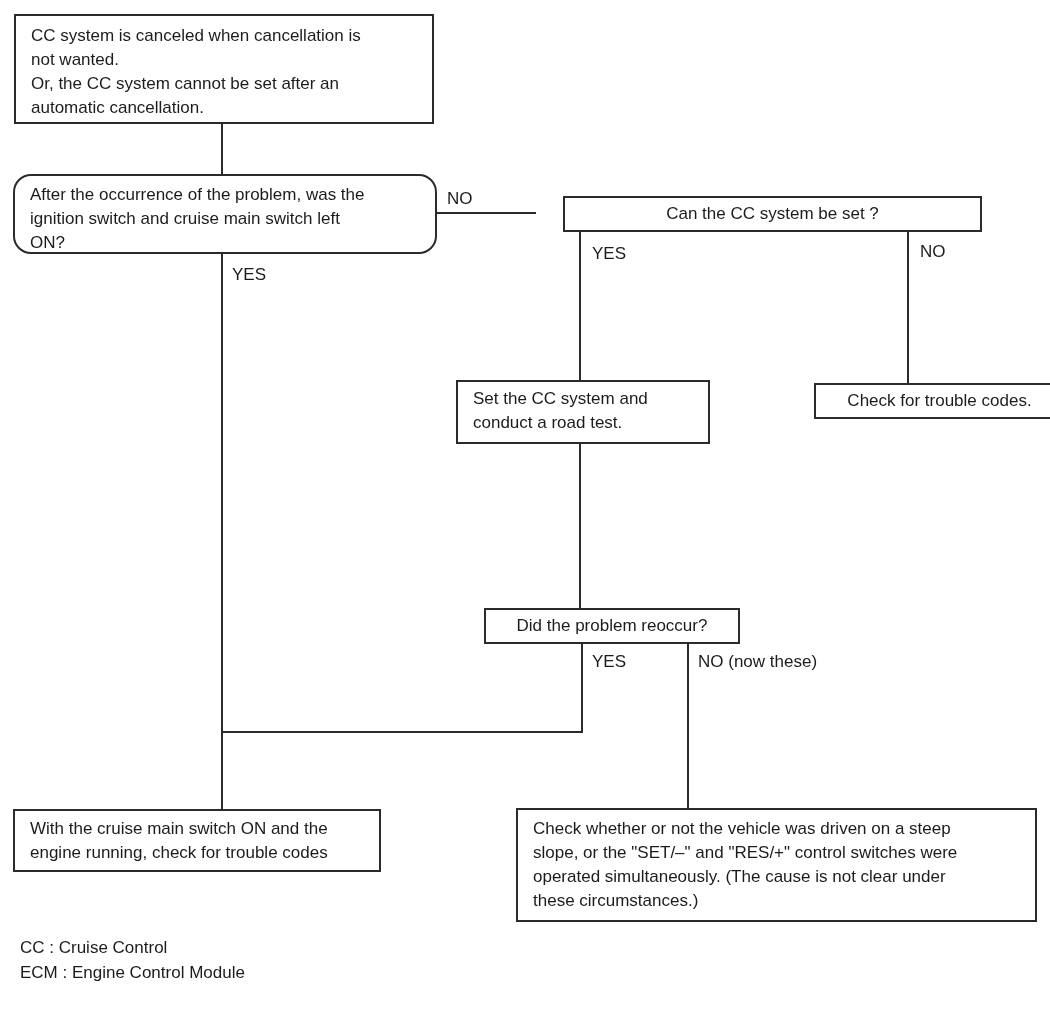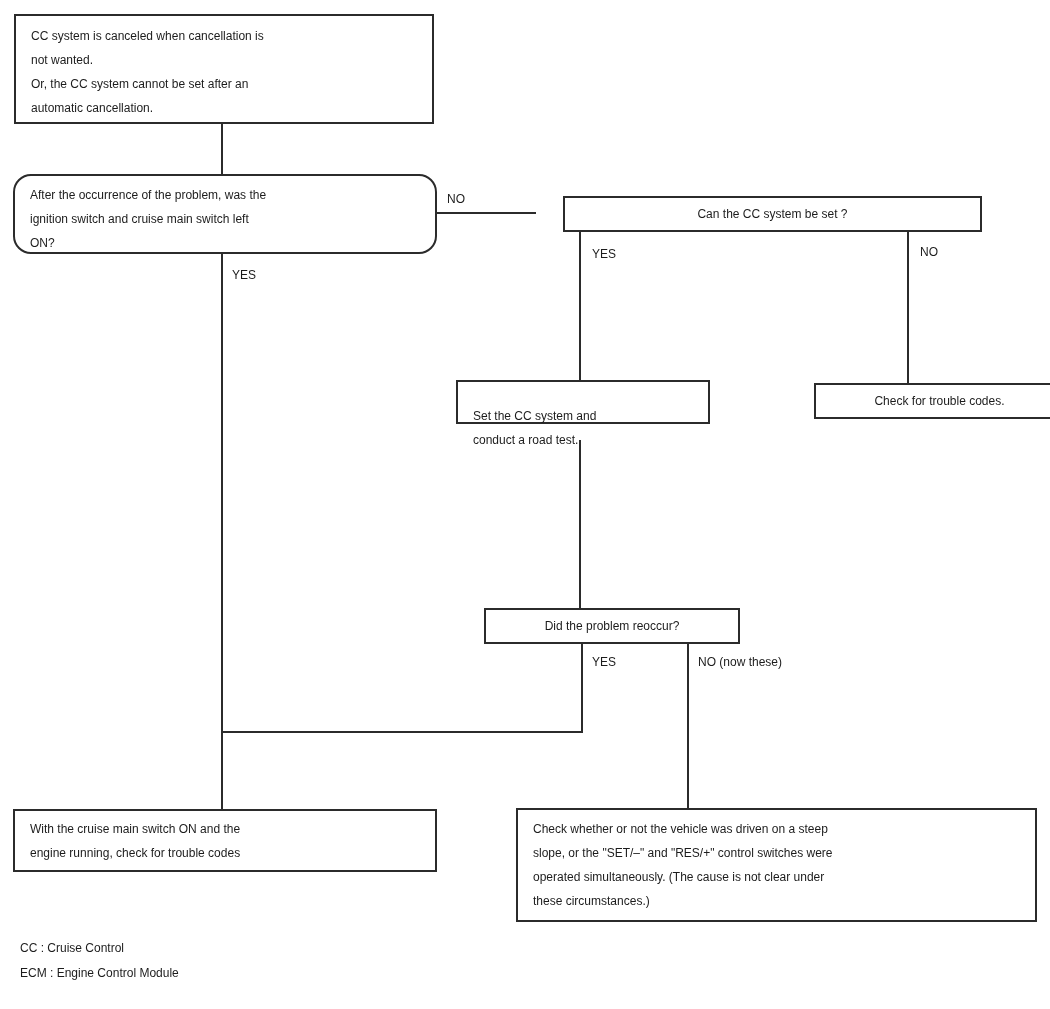--- a/index.html
+++ b/index.html
@@ -7,21 +7,21 @@
     padding: 0;
     background: #ffffff;
   }
   #canvas {
     position: relative;
     width: 1050px;
     height: 1009px;
     background: #ffffff;
     font-family: "Liberation Sans", "DejaVu Sans", sans-serif;
     color: #1c1c1c;
-    font-size: 12px;
+    font-size: 17px;
     line-height: 24px;
     overflow: hidden;
   }
   .box {
     position: absolute;
     box-sizing: border-box;
     border: 2px solid #2b2b2b;
     background: #ffffff;
     white-space: pre-line;
     padding: 7px 14px 0 15px;
@@ -66,28 +66,28 @@
 not wanted.
 Or, the CC system cannot be set after an
 automatic cancellation.</div>
 
   <div class="box" style="left:13px; top:174px; width:424px; height:80px;border-radius:18px;">After the occurrence of the problem, was the
 ignition switch and cruise main switch left
 ON?</div>
 
   <div class="box center" style="left:536px; top:196px; width:419px; height:36px;">Can the CC system be set ?</div>
 
-  <div class="box" style="left:456px; top:380px; width:254px; height:44px; padding-top:22px;">Set the CC system and
+  <div class="box" style="left:456px; top:380px; width:254px; height:64px; padding-top:5px;">Set the CC system and
 conduct a road test.</div>
 
   <div class="box center" style="left:787px; top:383px; width:251px; height:22px;">Check for trouble codes.</div>
 
   <div class="box center" style="left:457px; top:608px; width:256px; height:32px;">Did the problem reoccur?</div>
 
-  <div class="box" style="left:13px; top:809px; width:424px; height:63px; padding-top:6px;">With the cruise main switch ON and the
+  <div class="box" style="left:13px; top:809px; width:368px; height:63px; padding-top:6px;">With the cruise main switch ON and the
 engine running, check for trouble codes</div>
 
   <div class="box" style="left:516px; top:808px; width:521px; height:114px; padding-top:7px;">Check whether or not the vehicle was driven on a steep
 slope, or the "SET/–" and "RES/+" control switches were
 operated simultaneously. (The cause is not clear under
 these circumstances.)</div>
 
   <div class="edge-label" style="left:447px; top:187px;">NO</div>
   <div class="edge-label" style="left:232px; top:263px;">YES</div>
   <div class="edge-label" style="left:592px; top:242px;">YES</div>

